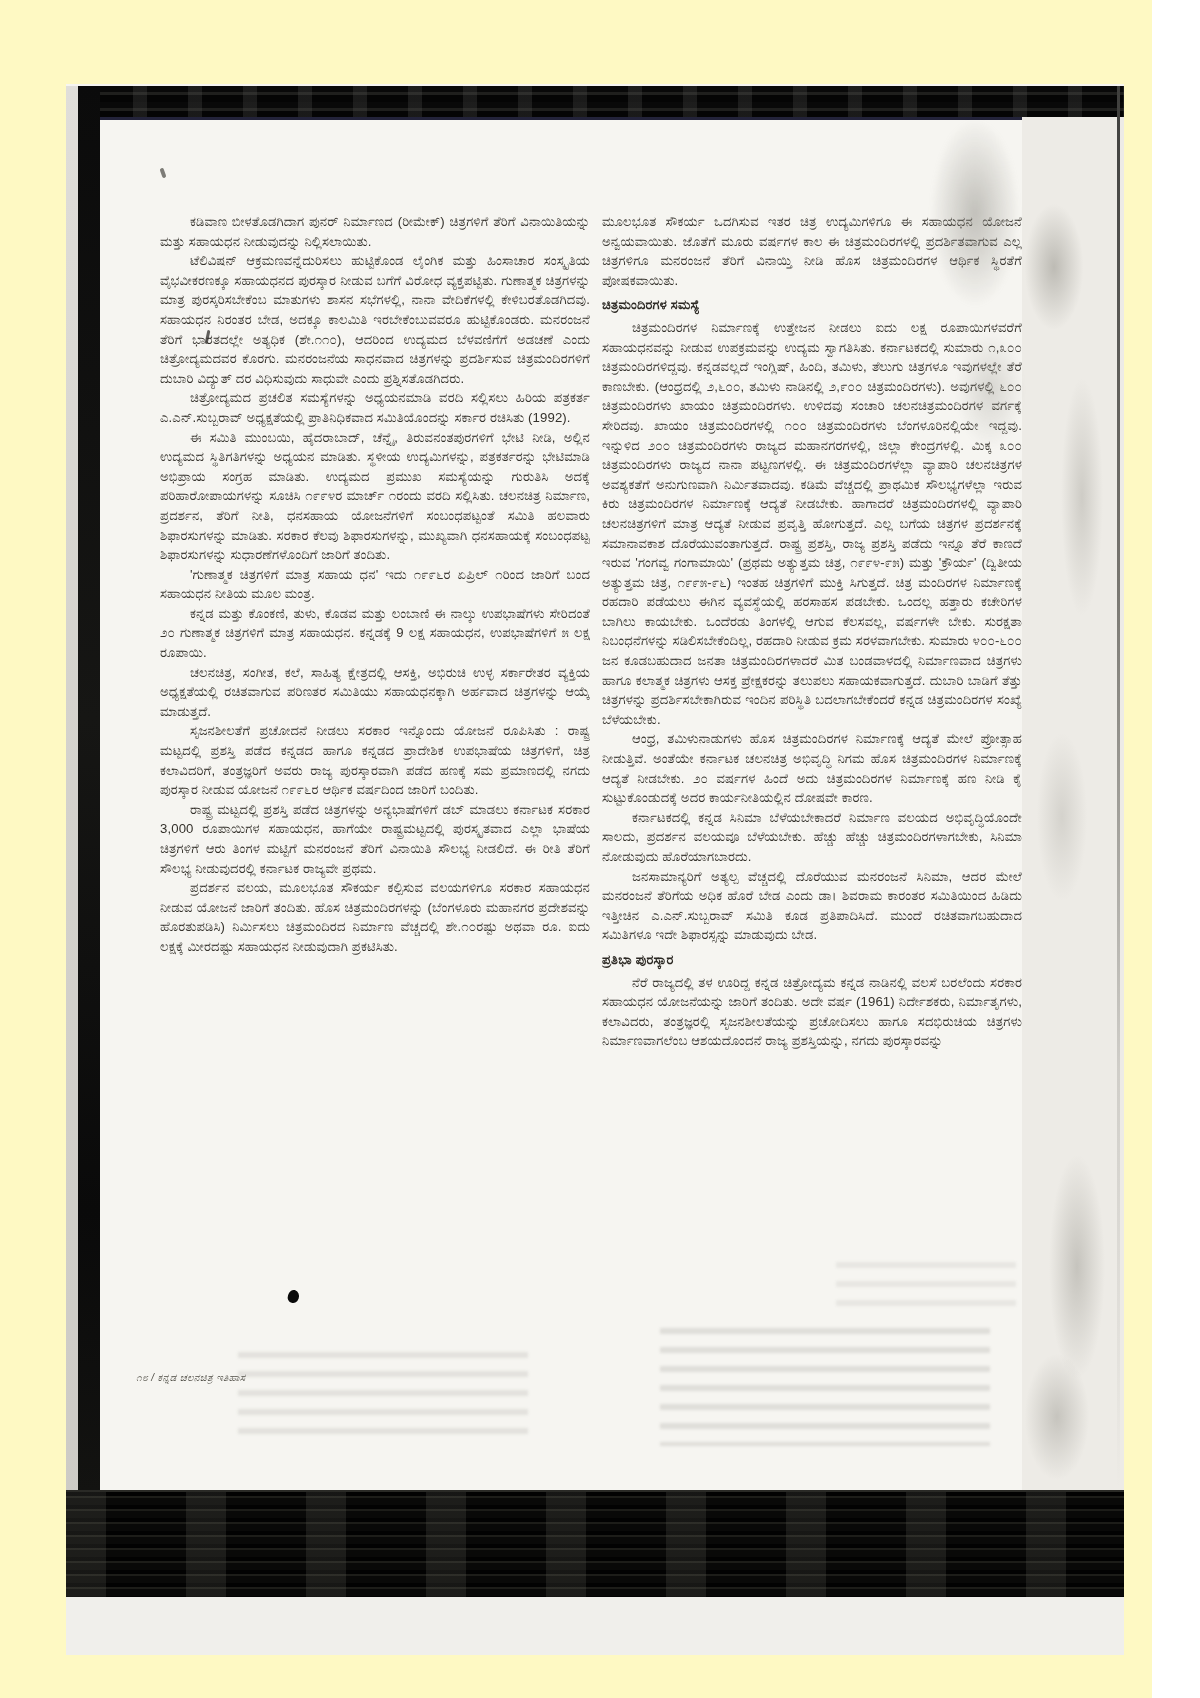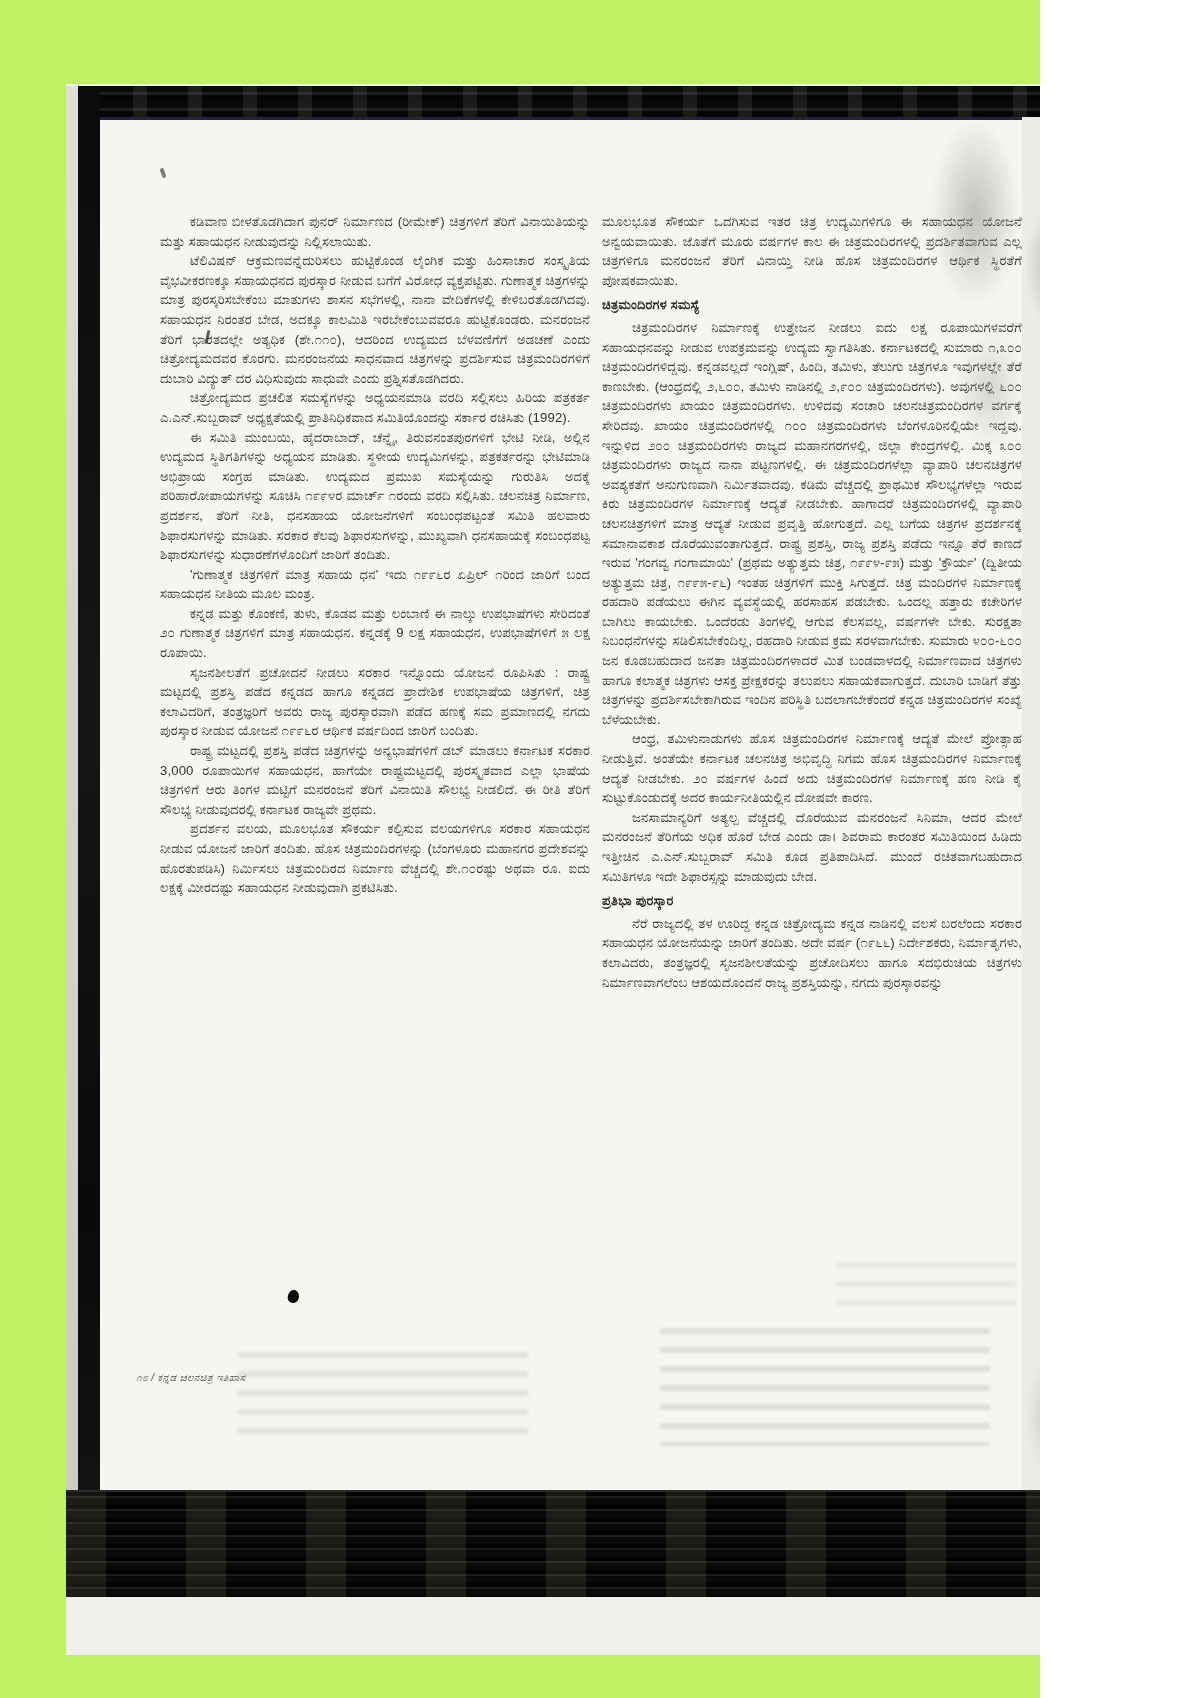--- a/index.html
+++ b/index.html
@@ -1,18 +1,18 @@
 <!DOCTYPE html>
 <html lang="kn"><head>
 <meta charset="utf-8">
 <style>
   html,body{margin:0;padding:0;background:#ffffff;}
   #canvas{
-    position:relative;width:1040px;height:1698px;overflow:hidden;
-    background:#bef264;
+    position:relative;width:1152px;height:1698px;overflow:hidden;
+    background:#fef9c3;
     font-family:"Liberation Sans","DejaVu Sans",sans-serif;
   }
   
   .copy-area{
     position:absolute;left:66px;top:84px;width:1058px;height:1513px;
     background:#f6f5f1;
   }
   .band-top{
     position:absolute;left:78px;top:86px;width:1046px;height:31px;
     background:
@@ -124,33 +124,35 @@
   <div class="band-bottom"></div>
   <div class="below-band"></div>
 
   <div class="column col-left">
       <p class="para">ಕಡಿವಾಣ ಬೀಳತೊಡಗಿದಾಗ ಪುನರ್ ನಿರ್ಮಾಣದ (ರೀಮೇಕ್) ಚಿತ್ರಗಳಿಗೆ ತೆರಿಗೆ ವಿನಾಯಿತಿಯನ್ನು ಮತ್ತು ಸಹಾಯಧನ ನೀಡುವುದನ್ನು ನಿಲ್ಲಿಸಲಾಯಿತು.</p>
       <p class="para">ಟೆಲಿವಿಷನ್ ಆಕ್ರಮಣವನ್ನೆದುರಿಸಲು ಹುಟ್ಟಿಕೊಂಡ ಲೈಂಗಿಕ ಮತ್ತು ಹಿಂಸಾಚಾರ ಸಂಸ್ಕೃತಿಯ ವೈಭವೀಕರಣಕ್ಕೂ ಸಹಾಯಧನದ ಪುರಸ್ಕಾರ ನೀಡುವ ಬಗೆಗೆ ವಿರೋಧ ವ್ಯಕ್ತಪಟ್ಟಿತು. ಗುಣಾತ್ಮಕ ಚಿತ್ರಗಳನ್ನು ಮಾತ್ರ ಪುರಸ್ಕರಿಸಬೇಕೆಂಬ ಮಾತುಗಳು ಶಾಸನ ಸಭೆಗಳಲ್ಲಿ, ನಾನಾ ವೇದಿಕೆಗಳಲ್ಲಿ ಕೇಳಿಬರತೊಡಗಿದವು. ಸಹಾಯಧನ ನಿರಂತರ ಬೇಡ, ಅದಕ್ಕೂ ಕಾಲಮಿತಿ ಇರಬೇಕೆಂಬುವವರೂ ಹುಟ್ಟಿಕೊಂಡರು. ಮನರಂಜನೆ ತೆರಿಗೆ ಭಾರತದಲ್ಲೇ ಅತ್ಯಧಿಕ (ಶೇ.೧೧೦), ಆದರಿಂದ ಉದ್ಯಮದ ಬೆಳವಣಿಗೆಗೆ ಅಡಚಣೆ ಎಂದು ಚಿತ್ರೋದ್ಯಮದವರ ಕೊರಗು. ಮನರಂಜನೆಯ ಸಾಧನವಾದ ಚಿತ್ರಗಳನ್ನು ಪ್ರದರ್ಶಿಸುವ ಚಿತ್ರಮಂದಿರಗಳಿಗೆ ದುಬಾರಿ ವಿದ್ಯುತ್ ದರ ವಿಧಿಸುವುದು ಸಾಧುವೇ ಎಂದು ಪ್ರಶ್ನಿಸತೊಡಗಿದರು.</p>
       <p class="para">ಚಿತ್ರೋದ್ಯಮದ ಪ್ರಚಲಿತ ಸಮಸ್ಯೆಗಳನ್ನು ಅಧ್ಯಯನಮಾಡಿ ವರದಿ ಸಲ್ಲಿಸಲು ಹಿರಿಯ ಪತ್ರಕರ್ತ ಎ.ಎನ್.ಸುಬ್ಬರಾವ್ ಅಧ್ಯಕ್ಷತೆಯಲ್ಲಿ ಪ್ರಾತಿನಿಧಿಕವಾದ ಸಮಿತಿಯೊಂದನ್ನು ಸರ್ಕಾರ ರಚಿಸಿತು (1992).</p>
       <p class="para">ಈ ಸಮಿತಿ ಮುಂಬಯಿ, ಹೈದರಾಬಾದ್, ಚೆನ್ನೈ, ತಿರುವನಂತಪುರಗಳಿಗೆ ಭೇಟಿ ನೀಡಿ, ಅಲ್ಲಿನ ಉದ್ಯಮದ ಸ್ಥಿತಿಗತಿಗಳನ್ನು ಅಧ್ಯಯನ ಮಾಡಿತು. ಸ್ಥಳೀಯ ಉದ್ಯಮಿಗಳನ್ನು, ಪತ್ರಕರ್ತರನ್ನು ಭೇಟಿಮಾಡಿ ಅಭಿಪ್ರಾಯ ಸಂಗ್ರಹ ಮಾಡಿತು. ಉದ್ಯಮದ ಪ್ರಮುಖ ಸಮಸ್ಯೆಯನ್ನು ಗುರುತಿಸಿ ಅದಕ್ಕೆ ಪರಿಹಾರೋಪಾಯಗಳನ್ನು ಸೂಚಿಸಿ ೧೯೯೪ರ ಮಾರ್ಚ್ ೧ರಂದು ವರದಿ ಸಲ್ಲಿಸಿತು. ಚಲನಚಿತ್ರ ನಿರ್ಮಾಣ, ಪ್ರದರ್ಶನ, ತೆರಿಗೆ ನೀತಿ, ಧನಸಹಾಯ ಯೋಜನೆಗಳಿಗೆ ಸಂಬಂಧಪಟ್ಟಂತೆ ಸಮಿತಿ ಹಲವಾರು ಶಿಫಾರಸುಗಳನ್ನು ಮಾಡಿತು. ಸರಕಾರ ಕೆಲವು ಶಿಫಾರಸುಗಳನ್ನು, ಮುಖ್ಯವಾಗಿ ಧನಸಹಾಯಕ್ಕೆ ಸಂಬಂಧಪಟ್ಟ ಶಿಫಾರಸುಗಳನ್ನು ಸುಧಾರಣೆಗಳೊಂದಿಗೆ ಜಾರಿಗೆ ತಂದಿತು.</p>
       <p class="para">'ಗುಣಾತ್ಮಕ ಚಿತ್ರಗಳಿಗೆ ಮಾತ್ರ ಸಹಾಯ ಧನ' ಇದು ೧೯೯೬ರ ಏಪ್ರಿಲ್ ೧ರಿಂದ ಜಾರಿಗೆ ಬಂದ ಸಹಾಯಧನ ನೀತಿಯ ಮೂಲ ಮಂತ್ರ.</p>
       <p class="para">ಕನ್ನಡ ಮತ್ತು ಕೊಂಕಣಿ, ತುಳು, ಕೊಡವ ಮತ್ತು ಲಂಬಾಣಿ ಈ ನಾಲ್ಕು ಉಪಭಾಷೆಗಳು ಸೇರಿದಂತೆ ೨೦ ಗುಣಾತ್ಮಕ ಚಿತ್ರಗಳಿಗೆ ಮಾತ್ರ ಸಹಾಯಧನ. ಕನ್ನಡಕ್ಕೆ 9 ಲಕ್ಷ ಸಹಾಯಧನ, ಉಪಭಾಷೆಗಳಿಗೆ ೫ ಲಕ್ಷ ರೂಪಾಯಿ.</p>
+      <p class="para">ಚಲನಚಿತ್ರ, ಸಂಗೀತ, ಕಲೆ, ಸಾಹಿತ್ಯ ಕ್ಷೇತ್ರದಲ್ಲಿ ಆಸಕ್ತಿ, ಅಭಿರುಚಿ ಉಳ್ಳ ಸರ್ಕಾರೇತರ ವ್ಯಕ್ತಿಯ ಅಧ್ಯಕ್ಷತೆಯಲ್ಲಿ ರಚಿತವಾಗುವ ಪರಿಣತರ ಸಮಿತಿಯು ಸಹಾಯಧನಕ್ಕಾಗಿ ಅರ್ಹವಾದ ಚಿತ್ರಗಳನ್ನು ಆಯ್ಕೆ ಮಾಡುತ್ತದೆ.</p>
       <p class="para">ಸೃಜನಶೀಲತೆಗೆ ಪ್ರಚೋದನೆ ನೀಡಲು ಸರಕಾರ ಇನ್ನೊಂದು ಯೋಜನೆ ರೂಪಿಸಿತು : ರಾಷ್ಟ್ರ ಮಟ್ಟದಲ್ಲಿ ಪ್ರಶಸ್ತಿ ಪಡೆದ ಕನ್ನಡದ ಹಾಗೂ ಕನ್ನಡದ ಪ್ರಾದೇಶಿಕ ಉಪಭಾಷೆಯ ಚಿತ್ರಗಳಿಗೆ, ಚಿತ್ರ ಕಲಾವಿದರಿಗೆ, ತಂತ್ರಜ್ಞರಿಗೆ ಅವರು ರಾಜ್ಯ ಪುರಸ್ಕಾರವಾಗಿ ಪಡೆದ ಹಣಕ್ಕೆ ಸಮ ಪ್ರಮಾಣದಲ್ಲಿ ನಗದು ಪುರಸ್ಕಾರ ನೀಡುವ ಯೋಜನೆ ೧೯೯೬ರ ಆರ್ಥಿಕ ವರ್ಷದಿಂದ ಜಾರಿಗೆ ಬಂದಿತು.</p>
       <p class="para">ರಾಷ್ಟ್ರ ಮಟ್ಟದಲ್ಲಿ ಪ್ರಶಸ್ತಿ ಪಡೆದ ಚಿತ್ರಗಳನ್ನು ಅನ್ಯಭಾಷೆಗಳಿಗೆ ಡಬ್ ಮಾಡಲು ಕರ್ನಾಟಕ ಸರಕಾರ 3,000 ರೂಪಾಯಿಗಳ ಸಹಾಯಧನ, ಹಾಗೆಯೇ ರಾಷ್ಟ್ರಮಟ್ಟದಲ್ಲಿ ಪುರಸ್ಕೃತವಾದ ಎಲ್ಲಾ ಭಾಷೆಯ ಚಿತ್ರಗಳಿಗೆ ಆರು ತಿಂಗಳ ಮಟ್ಟಿಗೆ ಮನರಂಜನೆ ತೆರಿಗೆ ವಿನಾಯಿತಿ ಸೌಲಭ್ಯ ನೀಡಲಿದೆ. ಈ ರೀತಿ ತೆರಿಗೆ ಸೌಲಭ್ಯ ನೀಡುವುದರಲ್ಲಿ ಕರ್ನಾಟಕ ರಾಜ್ಯವೇ ಪ್ರಥಮ.</p>
       <p class="para">ಪ್ರದರ್ಶನ ವಲಯ, ಮೂಲಭೂತ ಸೌಕರ್ಯ ಕಲ್ಪಿಸುವ ವಲಯಗಳಿಗೂ ಸರಕಾರ ಸಹಾಯಧನ ನೀಡುವ ಯೋಜನೆ ಜಾರಿಗೆ ತಂದಿತು. ಹೊಸ ಚಿತ್ರಮಂದಿರಗಳನ್ನು (ಬೆಂಗಳೂರು ಮಹಾನಗರ ಪ್ರದೇಶವನ್ನು ಹೊರತುಪಡಿಸಿ) ನಿರ್ಮಿಸಲು ಚಿತ್ರಮಂದಿರದ ನಿರ್ಮಾಣ ವೆಚ್ಚದಲ್ಲಿ ಶೇ.೧೦ರಷ್ಟು ಅಥವಾ ರೂ. ಐದು ಲಕ್ಷಕ್ಕೆ ಮೀರದಷ್ಟು ಸಹಾಯಧನ ನೀಡುವುದಾಗಿ ಪ್ರಕಟಿಸಿತು.</p>
     </div>
 
   <div class="column col-right">
       <p class="para noindent">ಮೂಲಭೂತ ಸೌಕರ್ಯ ಒದಗಿಸುವ ಇತರ ಚಿತ್ರ ಉದ್ಯಮಿಗಳಿಗೂ ಈ ಸಹಾಯಧನ ಯೋಜನೆ ಅನ್ವಯವಾಯಿತು. ಜೊತೆಗೆ ಮೂರು ವರ್ಷಗಳ ಕಾಲ ಈ ಚಿತ್ರಮಂದಿರಗಳಲ್ಲಿ ಪ್ರದರ್ಶಿತವಾಗುವ ಎಲ್ಲ ಚಿತ್ರಗಳಿಗೂ ಮನರಂಜನೆ ತೆರಿಗೆ ವಿನಾಯ್ತಿ ನೀಡಿ ಹೊಸ ಚಿತ್ರಮಂದಿರಗಳ ಆರ್ಥಿಕ ಸ್ಥಿರತೆಗೆ ಪೋಷಕವಾಯಿತು.</p>
       <h2 class="col-heading">ಚಿತ್ರಮಂದಿರಗಳ ಸಮಸ್ಯೆ</h2>
       <p class="para">ಚಿತ್ರಮಂದಿರಗಳ ನಿರ್ಮಾಣಕ್ಕೆ ಉತ್ತೇಜನ ನೀಡಲು ಐದು ಲಕ್ಷ ರೂಪಾಯಿಗಳವರೆಗೆ ಸಹಾಯಧನವನ್ನು ನೀಡುವ ಉಪಕ್ರಮವನ್ನು ಉದ್ಯಮ ಸ್ವಾಗತಿಸಿತು. ಕರ್ನಾಟಕದಲ್ಲಿ ಸುಮಾರು ೧,೩೦೦ ಚಿತ್ರಮಂದಿರಗಳಿದ್ದವು. ಕನ್ನಡವಲ್ಲದೆ ಇಂಗ್ಲಿಷ್, ಹಿಂದಿ, ತಮಿಳು, ತೆಲುಗು ಚಿತ್ರಗಳೂ ಇವುಗಳಲ್ಲೇ ತೆರೆ ಕಾಣಬೇಕು. (ಆಂಧ್ರದಲ್ಲಿ ೨,೬೦೦, ತಮಿಳು ನಾಡಿನಲ್ಲಿ ೨,೯೦೦ ಚಿತ್ರಮಂದಿರಗಳು). ಅವುಗಳಲ್ಲಿ ೬೦೦ ಚಿತ್ರಮಂದಿರಗಳು ಖಾಯಂ ಚಿತ್ರಮಂದಿರಗಳು. ಉಳಿದವು ಸಂಚಾರಿ ಚಲನಚಿತ್ರಮಂದಿರಗಳ ವರ್ಗಕ್ಕೆ ಸೇರಿದವು. ಖಾಯಂ ಚಿತ್ರಮಂದಿರಗಳಲ್ಲಿ ೧೦೦ ಚಿತ್ರಮಂದಿರಗಳು ಬೆಂಗಳೂರಿನಲ್ಲಿಯೇ ಇದ್ದವು. ಇನ್ನುಳಿದ ೨೦೦ ಚಿತ್ರಮಂದಿರಗಳು ರಾಜ್ಯದ ಮಹಾನಗರಗಳಲ್ಲಿ, ಜಿಲ್ಲಾ ಕೇಂದ್ರಗಳಲ್ಲಿ. ಮಿಕ್ಕ ೩೦೦ ಚಿತ್ರಮಂದಿರಗಳು ರಾಜ್ಯದ ನಾನಾ ಪಟ್ಟಣಗಳಲ್ಲಿ. ಈ ಚಿತ್ರಮಂದಿರಗಳೆಲ್ಲಾ ವ್ಯಾಪಾರಿ ಚಲನಚಿತ್ರಗಳ ಅವಶ್ಯಕತೆಗೆ ಅನುಗುಣವಾಗಿ ನಿರ್ಮಿತವಾದವು. ಕಡಿಮೆ ವೆಚ್ಚದಲ್ಲಿ ಪ್ರಾಥಮಿಕ ಸೌಲಭ್ಯಗಳೆಲ್ಲಾ ಇರುವ ಕಿರು ಚಿತ್ರಮಂದಿರಗಳ ನಿರ್ಮಾಣಕ್ಕೆ ಆದ್ಯತೆ ನೀಡಬೇಕು. ಹಾಗಾದರೆ ಚಿತ್ರಮಂದಿರಗಳಲ್ಲಿ ವ್ಯಾಪಾರಿ ಚಲನಚಿತ್ರಗಳಿಗೆ ಮಾತ್ರ ಆದ್ಯತೆ ನೀಡುವ ಪ್ರವೃತ್ತಿ ಹೋಗುತ್ತದೆ. ಎಲ್ಲ ಬಗೆಯ ಚಿತ್ರಗಳ ಪ್ರದರ್ಶನಕ್ಕೆ ಸಮಾನಾವಕಾಶ ದೊರೆಯುವಂತಾಗುತ್ತದೆ. ರಾಷ್ಟ್ರ ಪ್ರಶಸ್ತಿ, ರಾಜ್ಯ ಪ್ರಶಸ್ತಿ ಪಡೆದು ಇನ್ನೂ ತೆರೆ ಕಾಣದೆ ಇರುವ 'ಗಂಗವ್ವ ಗಂಗಾಮಾಯಿ' (ಪ್ರಥಮ ಅತ್ಯುತ್ತಮ ಚಿತ್ರ, ೧೯೯೪-೯೫) ಮತ್ತು 'ಕ್ರೌರ್ಯ' (ದ್ವಿತೀಯ ಅತ್ಯುತ್ತಮ ಚಿತ್ರ, ೧೯೯೫-೯೬) ಇಂತಹ ಚಿತ್ರಗಳಿಗೆ ಮುಕ್ತಿ ಸಿಗುತ್ತದೆ. ಚಿತ್ರ ಮಂದಿರಗಳ ನಿರ್ಮಾಣಕ್ಕೆ ರಹದಾರಿ ಪಡೆಯಲು ಈಗಿನ ವ್ಯವಸ್ಥೆಯಲ್ಲಿ ಹರಸಾಹಸ ಪಡಬೇಕು. ಒಂದಲ್ಲ ಹತ್ತಾರು ಕಚೇರಿಗಳ ಬಾಗಿಲು ಕಾಯಬೇಕು. ಒಂದೆರಡು ತಿಂಗಳಲ್ಲಿ ಆಗುವ ಕೆಲಸವಲ್ಲ, ವರ್ಷಗಳೇ ಬೇಕು. ಸುರಕ್ಷತಾ ನಿಬಂಧನೆಗಳನ್ನು ಸಡಿಲಿಸಬೇಕೆಂದಿಲ್ಲ, ರಹದಾರಿ ನೀಡುವ ಕ್ರಮ ಸರಳವಾಗಬೇಕು. ಸುಮಾರು ೪೦೦-೬೦೦ ಜನ ಕೂಡಬಹುದಾದ ಜನತಾ ಚಿತ್ರಮಂದಿರಗಳಾದರೆ ಮಿತ ಬಂಡವಾಳದಲ್ಲಿ ನಿರ್ಮಾಣವಾದ ಚಿತ್ರಗಳು ಹಾಗೂ ಕಲಾತ್ಮಕ ಚಿತ್ರಗಳು ಆಸಕ್ತ ಪ್ರೇಕ್ಷಕರನ್ನು ತಲುಪಲು ಸಹಾಯಕವಾಗುತ್ತದೆ. ದುಬಾರಿ ಬಾಡಿಗೆ ತೆತ್ತು ಚಿತ್ರಗಳನ್ನು ಪ್ರದರ್ಶಿಸಬೇಕಾಗಿರುವ ಇಂದಿನ ಪರಿಸ್ಥಿತಿ ಬದಲಾಗಬೇಕೆಂದರೆ ಕನ್ನಡ ಚಿತ್ರಮಂದಿರಗಳ ಸಂಖ್ಯೆ ಬೆಳೆಯಬೇಕು.</p>
       <p class="para">ಆಂಧ್ರ, ತಮಿಳುನಾಡುಗಳು ಹೊಸ ಚಿತ್ರಮಂದಿರಗಳ ನಿರ್ಮಾಣಕ್ಕೆ ಆದ್ಯತೆ ಮೇಲೆ ಪ್ರೋತ್ಸಾಹ ನೀಡುತ್ತಿವೆ. ಅಂತೆಯೇ ಕರ್ನಾಟಕ ಚಲನಚಿತ್ರ ಅಭಿವೃದ್ಧಿ ನಿಗಮ ಹೊಸ ಚಿತ್ರಮಂದಿರಗಳ ನಿರ್ಮಾಣಕ್ಕೆ ಆದ್ಯತೆ ನೀಡಬೇಕು. ೨೦ ವರ್ಷಗಳ ಹಿಂದೆ ಅದು ಚಿತ್ರಮಂದಿರಗಳ ನಿರ್ಮಾಣಕ್ಕೆ ಹಣ ನೀಡಿ ಕೈ ಸುಟ್ಟುಕೊಂಡುದಕ್ಕೆ ಅದರ ಕಾರ್ಯನೀತಿಯಲ್ಲಿನ ದೋಷವೇ ಕಾರಣ.</p>
+      <p class="para">ಕರ್ನಾಟಕದಲ್ಲಿ ಕನ್ನಡ ಸಿನಿಮಾ ಬೆಳೆಯಬೇಕಾದರೆ ನಿರ್ಮಾಣ ವಲಯದ ಅಭಿವೃದ್ಧಿಯೊಂದೇ ಸಾಲದು, ಪ್ರದರ್ಶನ ವಲಯವೂ ಬೆಳೆಯಬೇಕು. ಹೆಚ್ಚು ಹೆಚ್ಚು ಚಿತ್ರಮಂದಿರಗಳಾಗಬೇಕು, ಸಿನಿಮಾ ನೋಡುವುದು ಹೊರೆಯಾಗಬಾರದು.</p>
       <p class="para">ಜನಸಾಮಾನ್ಯರಿಗೆ ಅತ್ಯಲ್ಪ ವೆಚ್ಚದಲ್ಲಿ ದೊರೆಯುವ ಮನರಂಜನೆ ಸಿನಿಮಾ, ಆದರ ಮೇಲೆ ಮನರಂಜನೆ ತೆರಿಗೆಯ ಅಧಿಕ ಹೊರೆ ಬೇಡ ಎಂದು ಡಾ। ಶಿವರಾಮ ಕಾರಂತರ ಸಮಿತಿಯಿಂದ ಹಿಡಿದು ಇತ್ತೀಚಿನ ಎ.ಎನ್.ಸುಬ್ಬರಾವ್ ಸಮಿತಿ ಕೂಡ ಪ್ರತಿಪಾದಿಸಿದೆ. ಮುಂದೆ ರಚಿತವಾಗಬಹುದಾದ ಸಮಿತಿಗಳೂ ಇದೇ ಶಿಫಾರಸ್ಸನ್ನು ಮಾಡುವುದು ಬೇಡ.</p>
       <h2 class="col-heading">ಪ್ರತಿಭಾ ಪುರಸ್ಕಾರ</h2>
-      <p class="para">ನೆರೆ ರಾಜ್ಯದಲ್ಲಿ ತಳ ಊರಿದ್ದ ಕನ್ನಡ ಚಿತ್ರೋದ್ಯಮ ಕನ್ನಡ ನಾಡಿನಲ್ಲಿ ವಲಸೆ ಬರಲೆಂದು ಸರಕಾರ ಸಹಾಯಧನ ಯೋಜನೆಯನ್ನು ಜಾರಿಗೆ ತಂದಿತು. ಅದೇ ವರ್ಷ (೧೯೬೬) ನಿರ್ದೇಶಕರು, ನಿರ್ಮಾತೃಗಳು, ಕಲಾವಿದರು, ತಂತ್ರಜ್ಞರಲ್ಲಿ ಸೃಜನಶೀಲತೆಯನ್ನು ಪ್ರಚೋದಿಸಲು ಹಾಗೂ ಸದಭಿರುಚಿಯ ಚಿತ್ರಗಳು ನಿರ್ಮಾಣವಾಗಲೆಂಬ ಆಶಯದೊಂದನೆ ರಾಜ್ಯ ಪ್ರಶಸ್ತಿಯನ್ನು, ನಗದು ಪುರಸ್ಕಾರವನ್ನು</p>
+      <p class="para">ನೆರೆ ರಾಜ್ಯದಲ್ಲಿ ತಳ ಊರಿದ್ದ ಕನ್ನಡ ಚಿತ್ರೋದ್ಯಮ ಕನ್ನಡ ನಾಡಿನಲ್ಲಿ ವಲಸೆ ಬರಲೆಂದು ಸರಕಾರ ಸಹಾಯಧನ ಯೋಜನೆಯನ್ನು ಜಾರಿಗೆ ತಂದಿತು. ಅದೇ ವರ್ಷ (1961) ನಿರ್ದೇಶಕರು, ನಿರ್ಮಾತೃಗಳು, ಕಲಾವಿದರು, ತಂತ್ರಜ್ಞರಲ್ಲಿ ಸೃಜನಶೀಲತೆಯನ್ನು ಪ್ರಚೋದಿಸಲು ಹಾಗೂ ಸದಭಿರುಚಿಯ ಚಿತ್ರಗಳು ನಿರ್ಮಾಣವಾಗಲೆಂಬ ಆಶಯದೊಂದನೆ ರಾಜ್ಯ ಪ್ರಶಸ್ತಿಯನ್ನು, ನಗದು ಪುರಸ್ಕಾರವನ್ನು</p>
     </div>
 
   <div class="footer-line">೧೮ / ಕನ್ನಡ ಚಲನಚಿತ್ರ ಇತಿಹಾಸ</div>
 
   <div class="ghost ghost-a"></div>
   <div class="ghost ghost-b"></div>
   <div class="ghost ghost-c"></div>
   <div class="smudge smudge-a"></div>
   <div class="smudge smudge-b"></div>
   <div class="ink-dot"></div>

